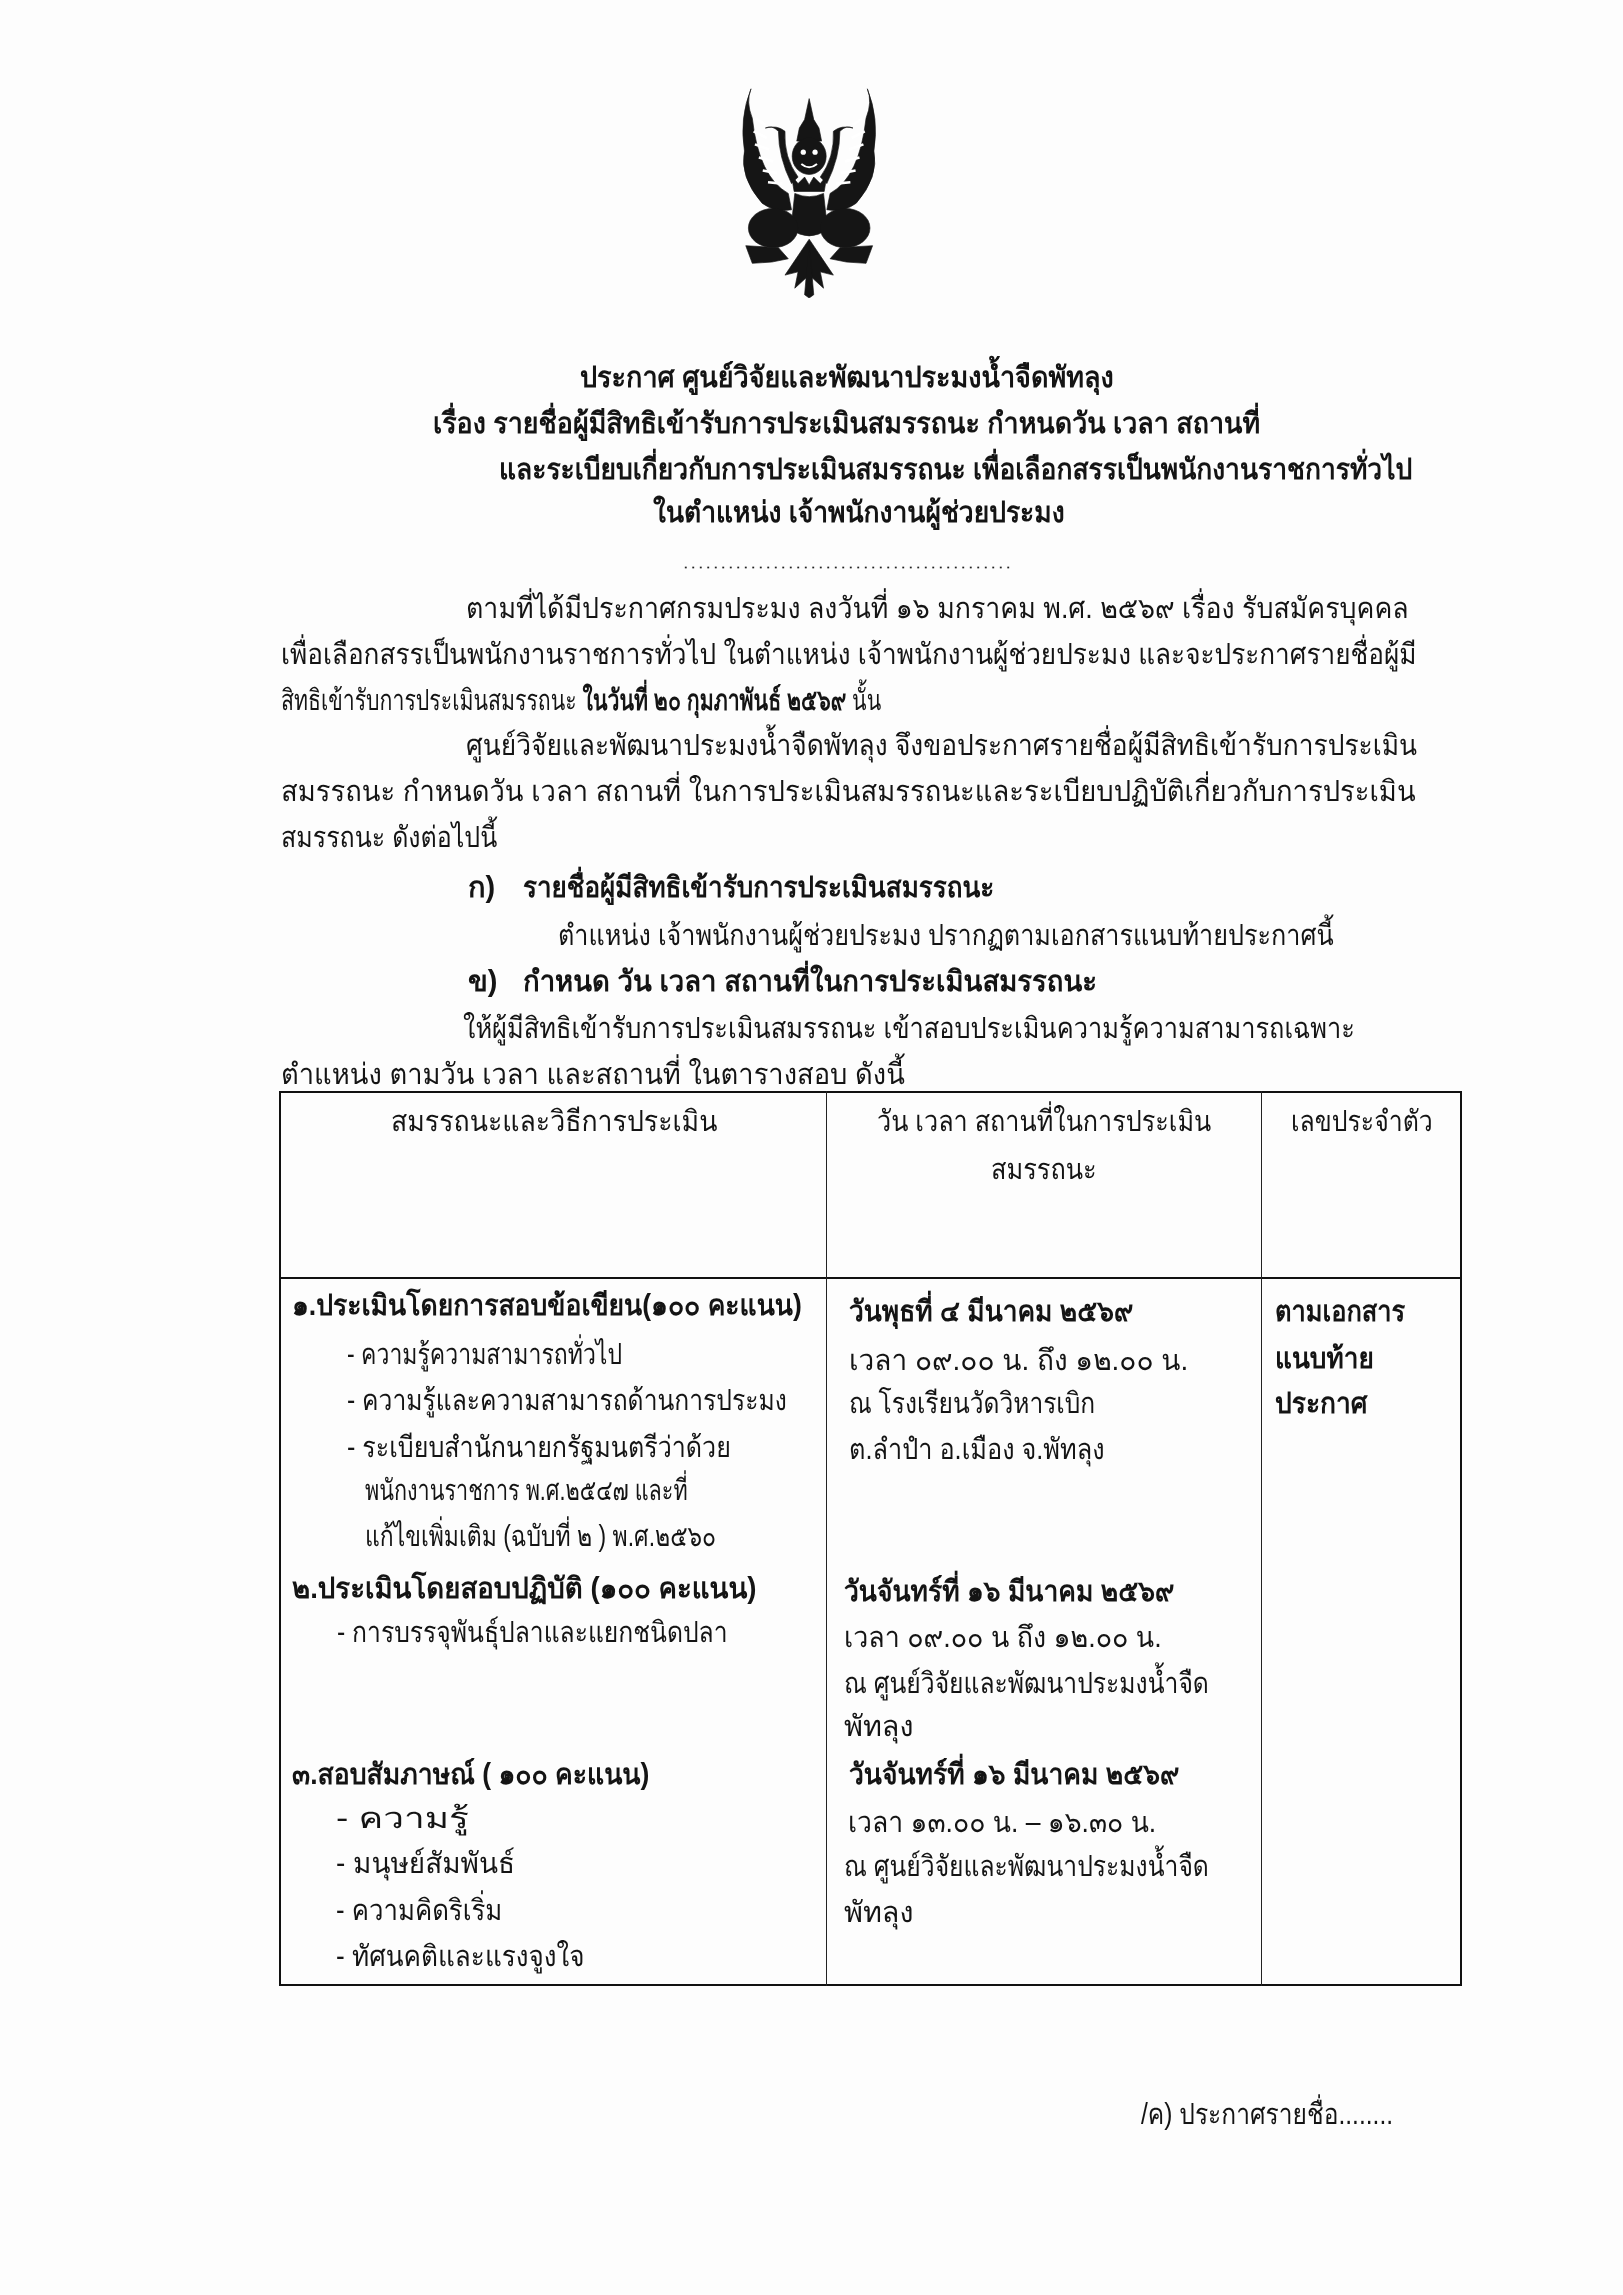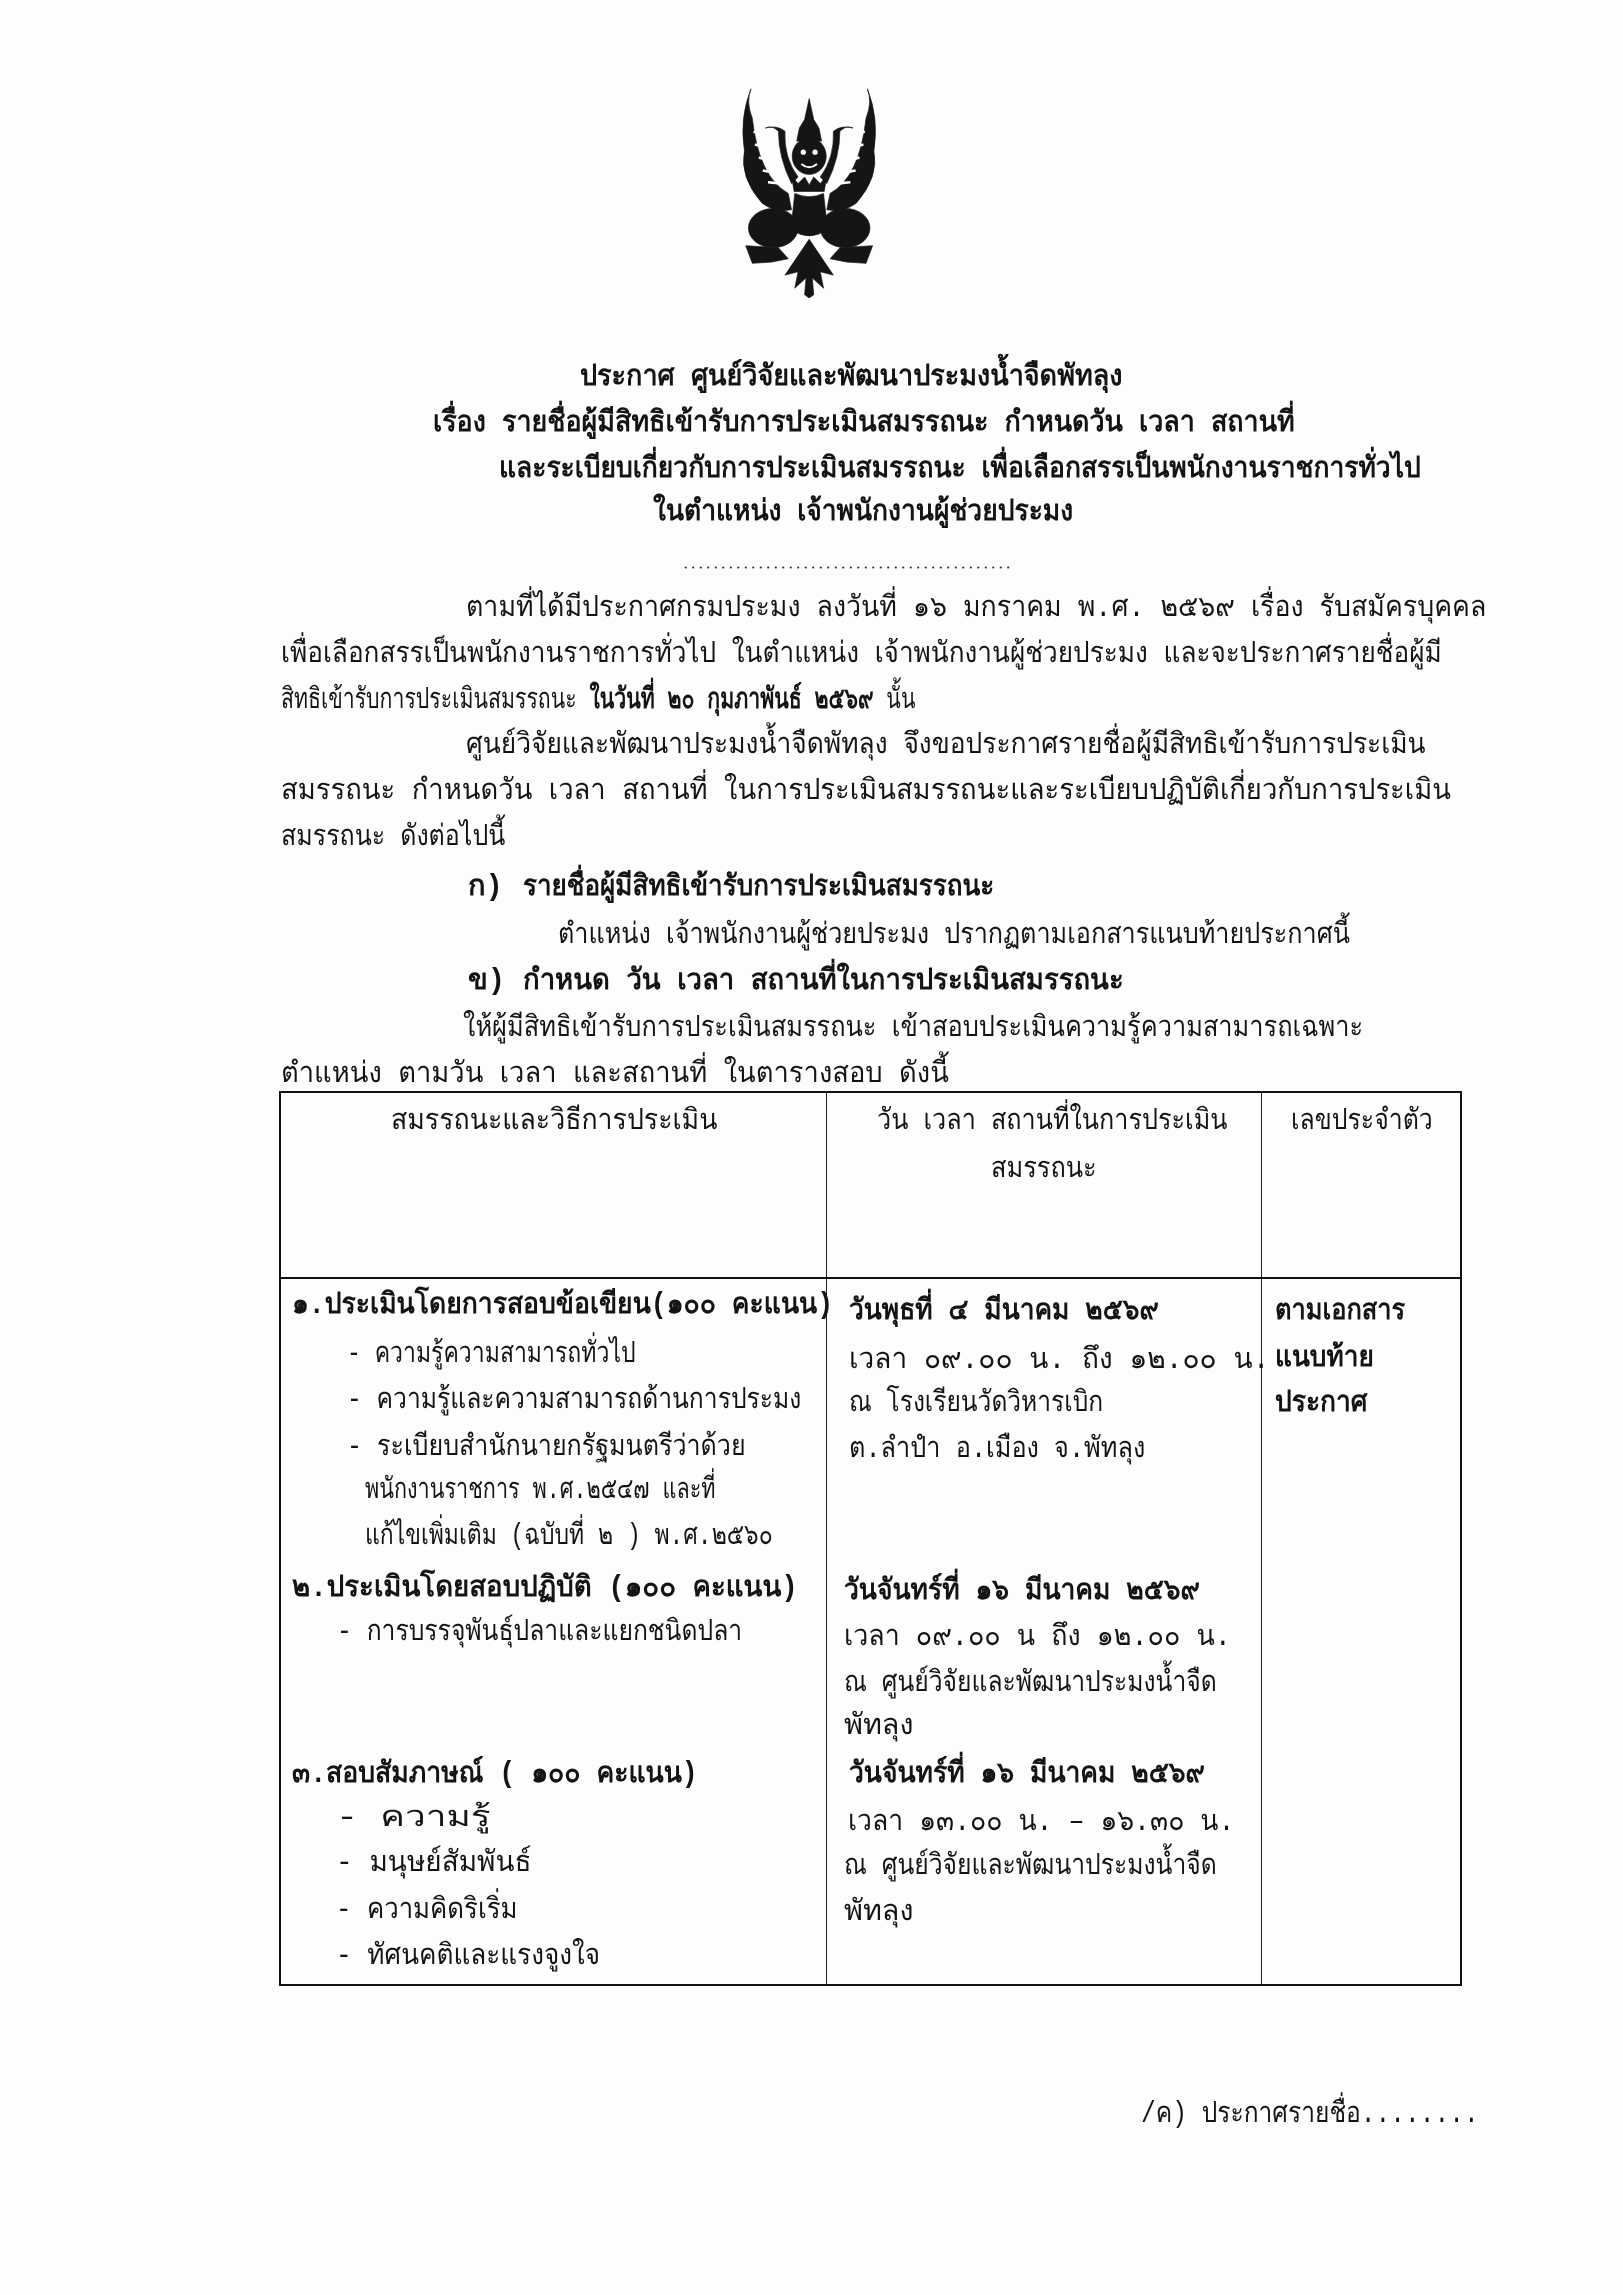--- a/index.html
+++ b/index.html
@@ -1,20 +1,20 @@
 <!DOCTYPE html>
 <html style="font-size:10.5px"><head>
 <meta charset="utf-8">
 <style>
   html, body { margin: 0; padding: 0; background: #ffffff; }
   body { width: 1623px; height: 2295px; position: relative; overflow: hidden; }
   .page {
     position: absolute; left: 0; top: 0; width: 1623px; height: 2295px;
     background: #fdfdfd;
-    font-family: Liberation Mono, monospace;
+    font-family: Liberation Sans, sans-serif;
     color: #111111;
   }
   .ln {
     position: absolute;
     white-space: nowrap;
     font-size: 29px;
     line-height: 39px;
     height: 39px;
     transform-origin: 0 50%;
     color: #141414;

